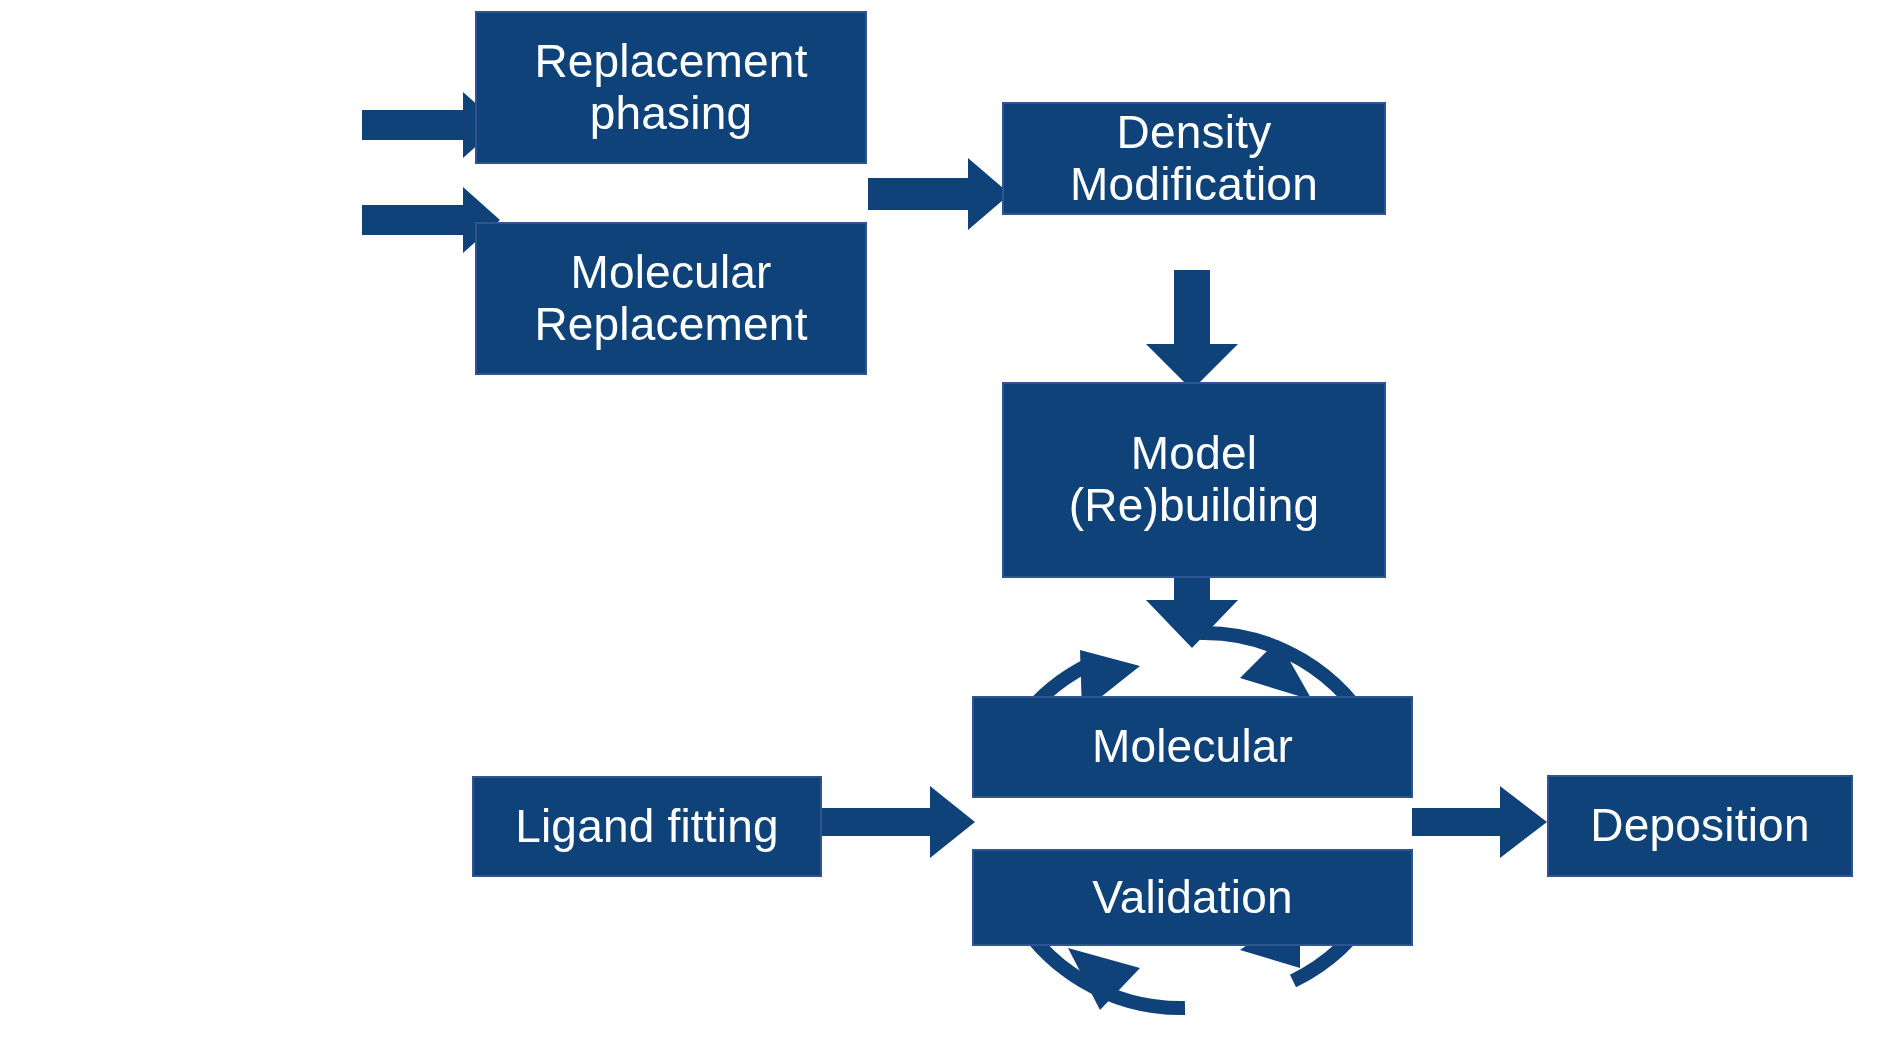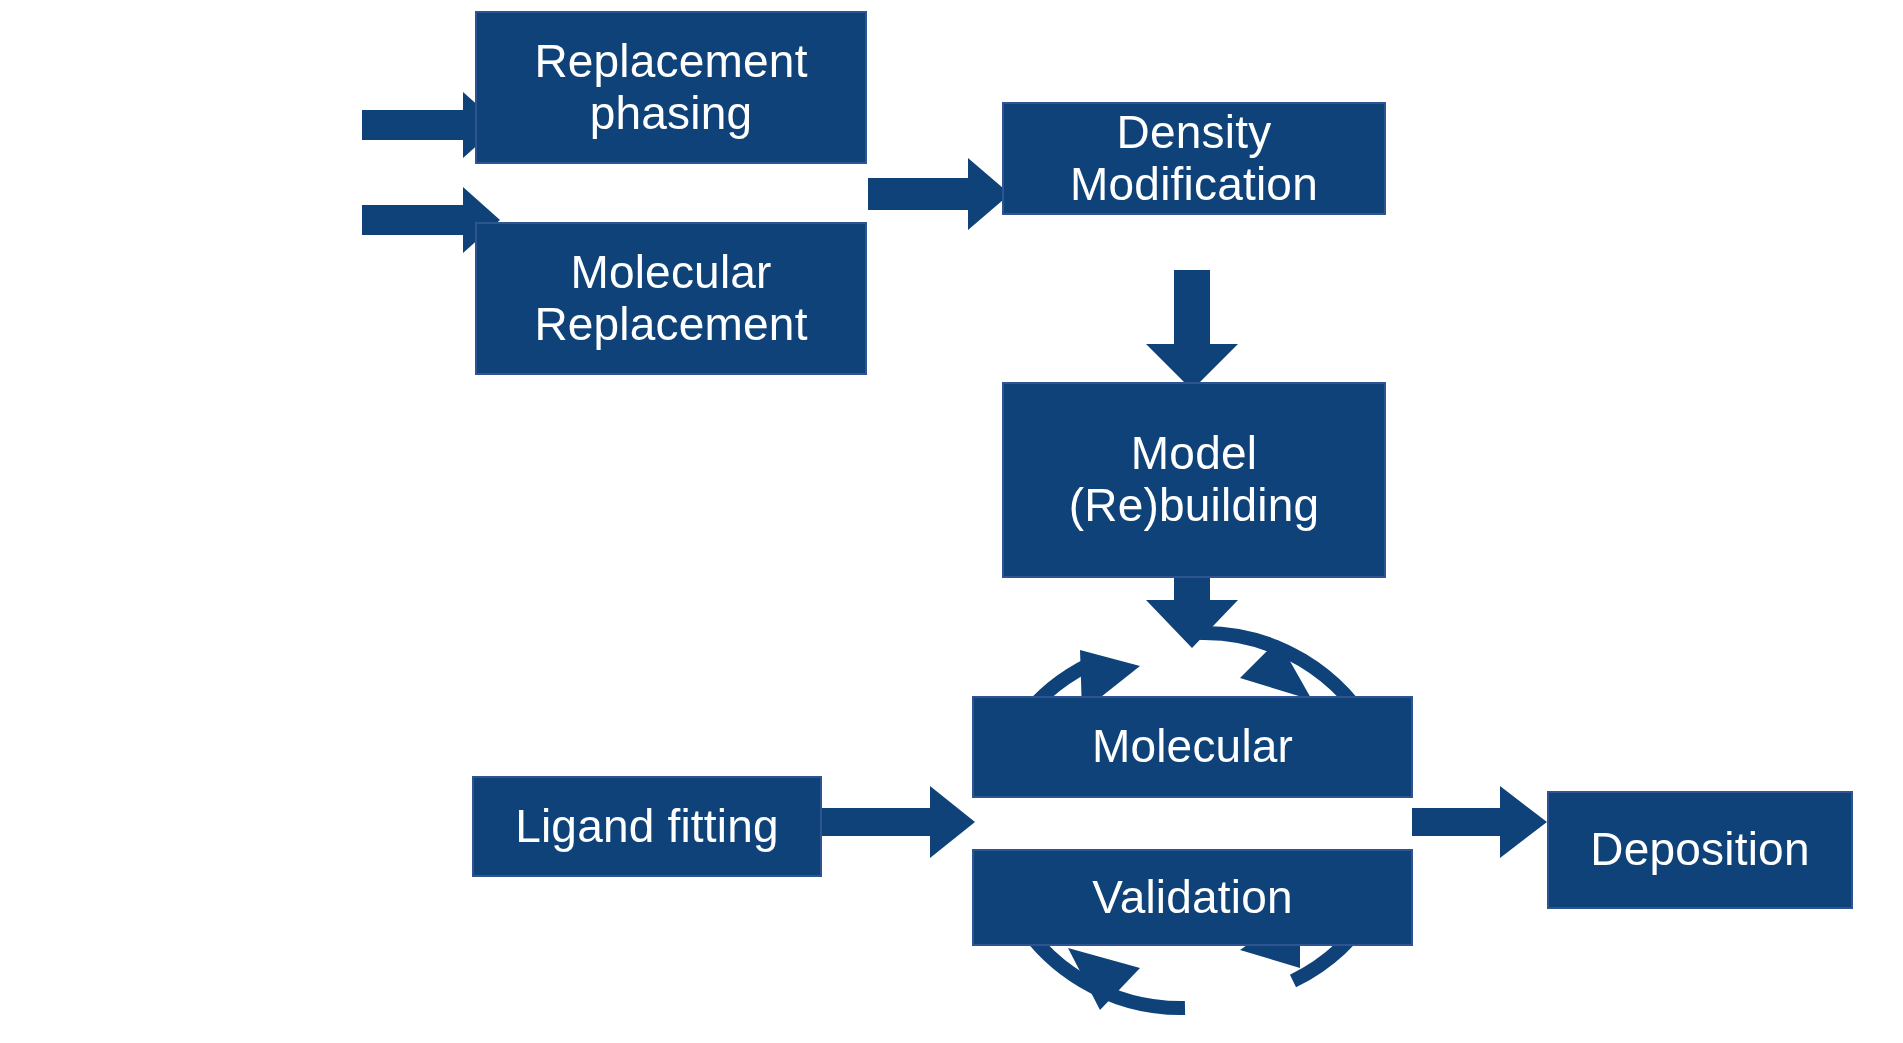--- a/index.html
+++ b/index.html
@@ -111,15 +111,15 @@
 
   <div class="node" style="left:1002px; top:382px; width:384px; height:196px; font-size:46px;">Model
 (Re)building</div>
 
   <div class="node" style="left:972px; top:696px; width:441px; height:102px; font-size:46px;">Molecular</div>
 
   <div class="node" style="left:972px; top:849px; width:441px; height:97px; font-size:46px;">Validation</div>
 
   <div class="node" style="left:472px; top:776px; width:350px; height:101px; font-size:46px;">Ligand fitting</div>
 
-  <div class="node" style="left:1547px; top:775px; width:306px; height:118px; font-size:46px;margin-top:16px;">Deposition</div>
+  <div class="node" style="left:1547px; top:775px; width:306px; height:102px; font-size:46px;">Deposition</div>
 
 </div>
 
 </body></html>

